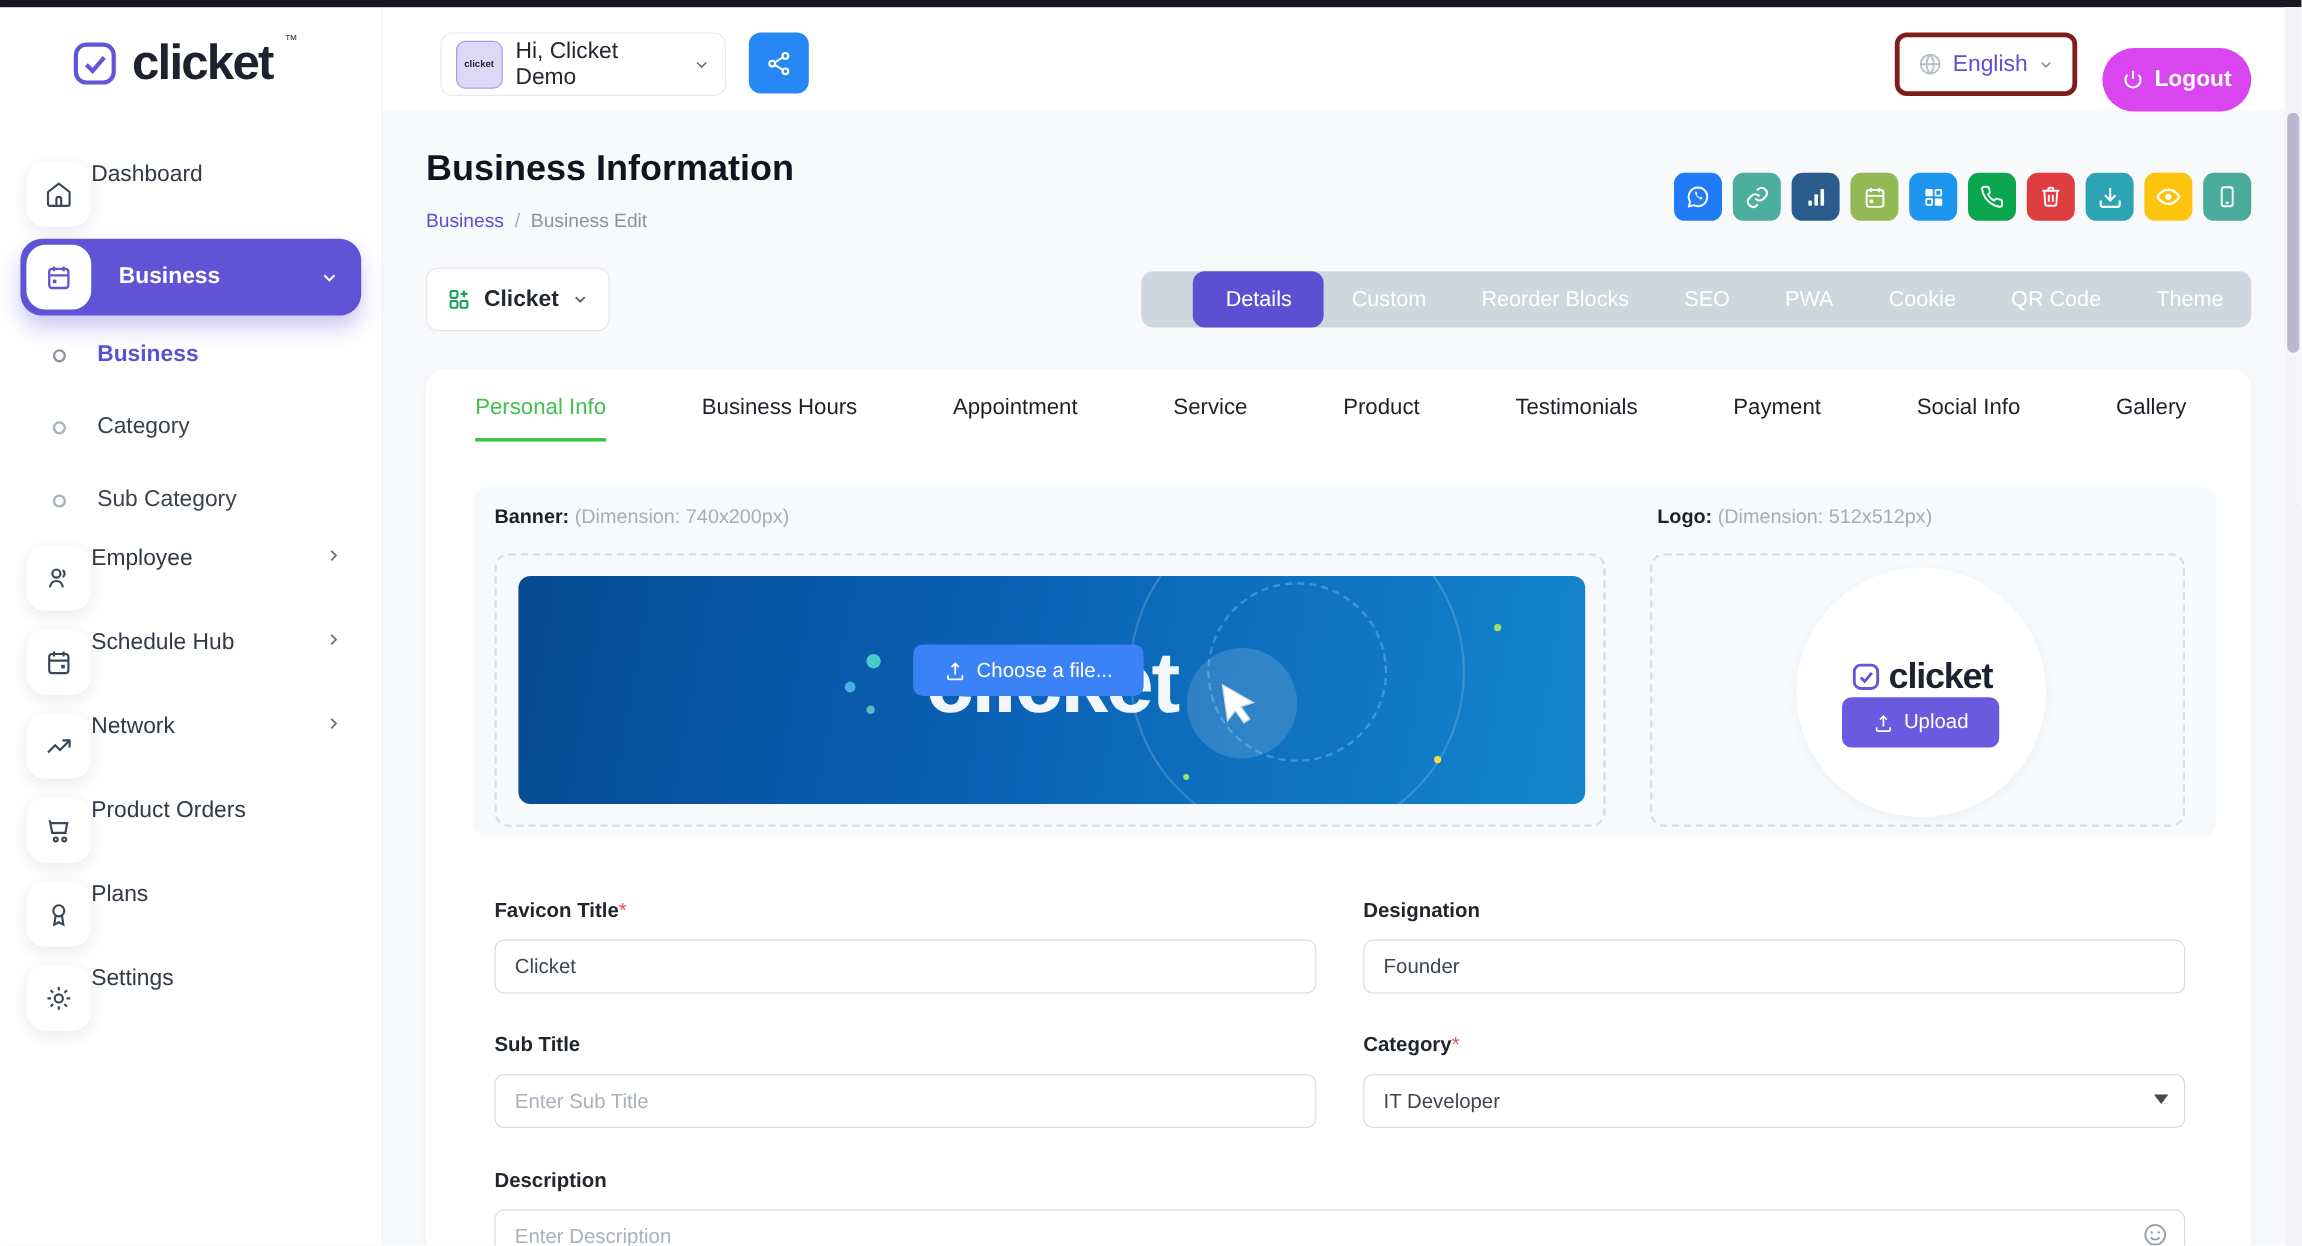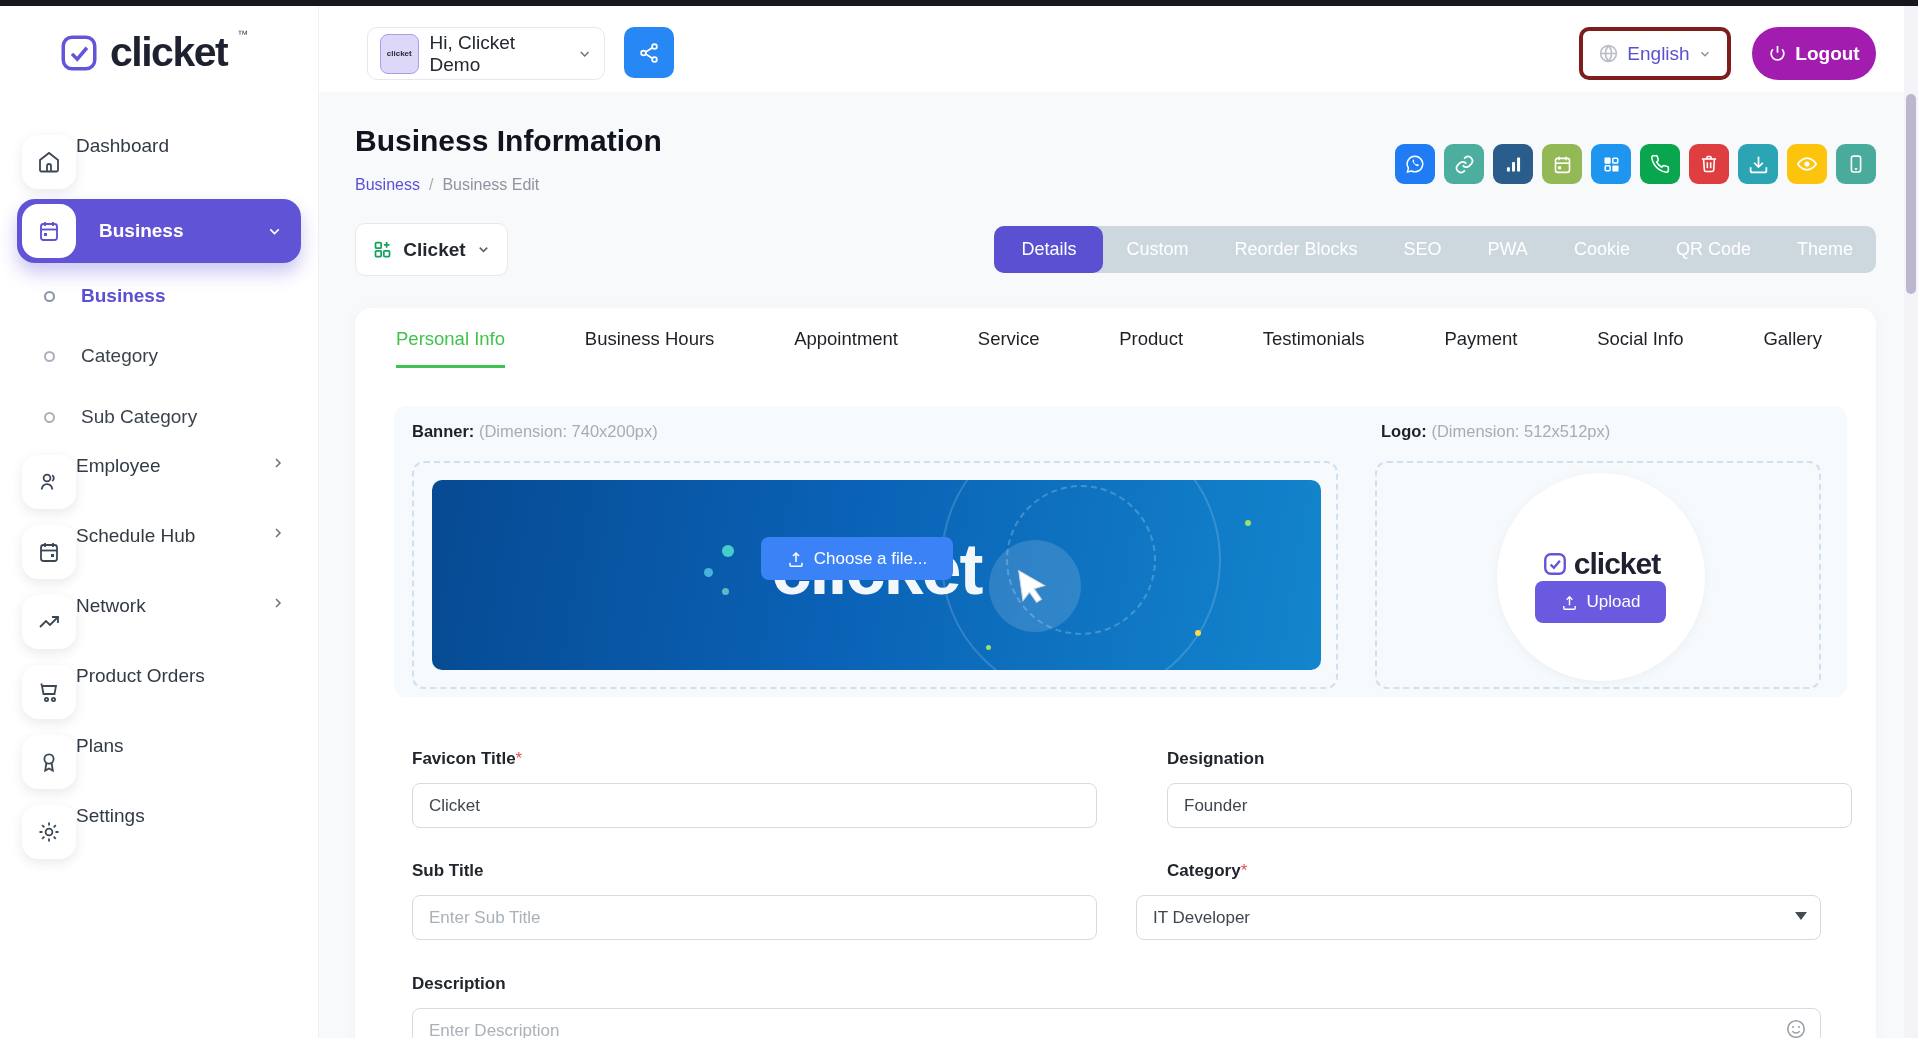--- a/index.html
+++ b/index.html
@@ -17,21 +17,21 @@
   .brand-tm { font-size:11px; color:#3a3f4b; margin-top:-4px; display:inline-block; }
 
   
   .userbtn { position:absolute; left:367px; top:21px; width:238px; height:53px; background:#fff; border:1px solid #e6e8ee; border-radius:10px; display:flex; align-items:center; gap:11px; padding:0 12px; cursor:pointer; }
   .avatar { width:40px; height:40px; border-radius:8px; background:#ddd7f8; border:1px solid #a99bee; display:flex; align-items:center; justify-content:center; overflow:hidden; }
   .avatar span { font-size:8px; font-weight:bold; color:#262a33; }
   .userbtn .ulabel { font-size:19px; color:#23272f; }
   .sharebtn { position:absolute; left:624px; top:21px; width:50px; height:51px; background:#2787f5; border:none; border-radius:10px; display:flex; align-items:center; justify-content:center; cursor:pointer; }
   .langbtn { position:absolute; left:1579px; top:21px; width:152px; height:53px; background:#fff; border:4px solid #7f1d1d; border-radius:10px; display:flex; align-items:center; justify-content:center; gap:8px; cursor:pointer; }
   .langbtn .llabel { font-size:19px; color:#5a50d2; }
-  .logoutbtn { position:absolute; left:1752px; top:21px; width:124px; height:53px; background:#a21caf; border:none; border-radius:27px; display:flex; align-items:center; justify-content:center; gap:8px; cursor:pointer; }
+  .logoutbtn { position:absolute; left:1752px; top:34px; width:124px; height:53px; background:#d946ef; border:none; border-radius:27px; display:flex; align-items:center; justify-content:center; gap:8px; cursor:pointer; }
   .logoutbtn .glabel { font-size:19px; color:#fff; font-weight:bold; }
 
   
   .iconbox { width:54px; height:54px; background:#fff; border-radius:16px; box-shadow:0 4px 12px rgba(40,50,80,.10); display:flex; align-items:center; justify-content:center; flex-shrink:0; }
   .nav-item { position:absolute; left:22px; right:18px; height:54px; display:flex; align-items:flex-start; cursor:pointer; }
   .nav-item .nlabel { font-size:19px; color:#323a45; }
   .nav-item .chev { margin-left:auto; margin-right:14px; }
   .nav-pill { position:absolute; left:17px; width:284px; height:64px; background:#6153d6; border-radius:18px; box-shadow:0 10px 18px rgba(97,83,214,.32); display:flex; align-items:center; gap:23px; padding-left:5px; cursor:pointer; }
   .nav-pill .iconbox { box-shadow:none; }
   .nav-pill .nlabel { font-size:19px; font-weight:bold; color:#fff; }
@@ -52,21 +52,21 @@
 
   .qa-row { position:absolute; top:52px; right:42px; display:flex; gap:9px; }
   .qa { width:40px; height:40px; border-radius:9px; border:none; display:flex; align-items:center; justify-content:center; cursor:pointer; }
   .qa-whatsapp{background:#1f7cf4}.qa-link{background:#4bae9f}.qa-chart{background:#2a5d8c}.qa-cal{background:#93b956}
   .qa-qr{background:#1e96f0}.qa-phone{background:#0aa64f}.qa-trash{background:#df3e40}.qa-down{background:#2ba4b4}
   .qa-eye{background:#fdc40d}.qa-mobile{background:#49ab9b}
 
   .selector { position:absolute; left:37px; top:131px; width:153px; height:53px; background:#fff; border:1px solid #e6e8ee; border-radius:10px; display:flex; align-items:center; justify-content:center; gap:10px; cursor:pointer; }
   .selector .sel-label { font-size:19px; font-weight:bold; color:#23272f; }
 
-  .tabbar { position:absolute; top:134px; right:42px; height:47px; background:#cdd8de; border-radius:10px; display:flex; align-items:stretch; }
+  .tabbar { position:absolute; top:134px; right:42px; height:47px; background:#cdd8de; border-radius:10px; display:flex; align-items:stretch;padding-left:43px; }
   .ttab { display:flex; align-items:center; padding:0 23px; font-size:18px; color:#fff; cursor:pointer; white-space:nowrap; }
   .ttab.active { background:#5b4fd2; border-radius:10px; padding:0 27px; }
 
   .card { position:absolute; left:37px; top:216px; width:1521px; height:900px; background:#fff; border-radius:16px; box-shadow:0 2px 12px rgba(150,160,180,.08); }
   .subtabs { position:absolute; left:41px; right:54px; top:20px; display:flex; justify-content:space-between; }
   .stab { font-size:18.5px; color:#1d2126; padding-bottom:15px; cursor:pointer; border-bottom:3px solid transparent; }
   .stab.active { color:#41c14d; border-bottom-color:#41c14d; }
 
   .panel { position:absolute; left:39px; right:29px; top:98px; height:291px; background:#f7fafc; border-radius:12px; }
   .upl-label-row { position:absolute; top:16px; font-size:16.5px; }
@@ -88,21 +88,21 @@
 
   .logo-circle { position:absolute; left:120px; top:10px; width:208px; height:208px; border-radius:50%; background:#fff; box-shadow:0 2px 10px rgba(140,150,170,.10); }
   .logo-mini { position:absolute; left:0; right:0; top:74px; display:flex; align-items:center; justify-content:center; gap:6px; }
   .logo-mini .lm-text { font-size:30px; font-weight:bold; color:#1d2130; letter-spacing:-1px; }
   .uploadbtn { position:absolute; left:38px; top:108px; width:131px; height:42px; background:#6a5ae0; border:none; border-radius:8px; color:#fff; font-size:17px; display:flex; align-items:center; justify-content:center; gap:9px; cursor:pointer; }
 
   .f-label { position:absolute; font-size:17px; font-weight:bold; color:#21262c; }
   .req { color:#e05252; font-weight:normal; }
   .input { position:absolute; height:45px; width:685px; border:1px solid #d6dbe1; border-radius:8px; background:#fff; font-size:17px; color:#3f4650; padding:0 16px; font-family:"Liberation Sans",sans-serif; outline:none; }
   .input::placeholder, textarea::placeholder { color:#aab1b9; opacity:1; }
-  .col-l { left:57px; } .col-r { left:781px;margin-left:31px; }
+  .col-l { left:57px; } .col-r { left:781px; }
   .selwrap { position:absolute; left:781px; width:685px; height:45px; }
   .selwrap select { width:100%; height:100%; border:1px solid #d6dbe1; border-radius:8px; background:#fff; font-size:17px; color:#3f4650; padding:0 16px; appearance:none; -webkit-appearance:none; font-family:"Liberation Sans",sans-serif; outline:none; }
   .selcaret { position:absolute; right:14px; top:17px; width:0; height:0; border-left:6px solid transparent; border-right:6px solid transparent; border-top:8px solid #444a52; pointer-events:none; }
   .descwrap { position:absolute; left:57px; top:700px; width:1409px; }
   .descwrap textarea { width:100%; height:170px; border:1px solid #d6dbe1; border-radius:8px; background:#fff; font-size:17px; color:#3f4650; padding:12px 16px; resize:none; font-family:"Liberation Sans",sans-serif; outline:none; }
   .emoji-btn { position:absolute; right:14px; top:10px; width:22px; height:22px; background:none; border:none; cursor:pointer; padding:0; }
 
   .scrollbar { position:absolute; right:0; top:6px; width:14px; bottom:0; background:#f4f3f8; z-index:70; }
   .scroll-thumb { position:absolute; left:2px; right:2px; top:88px; height:200px; background:#bcb7ce; border-radius:6px; }
 </style>

